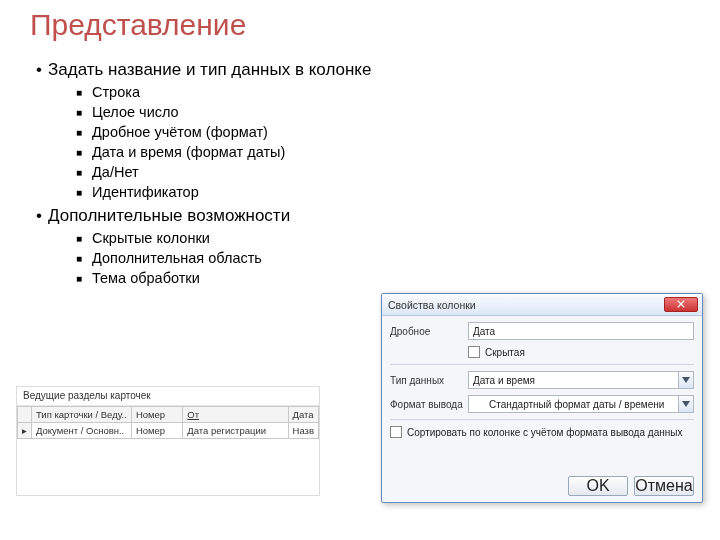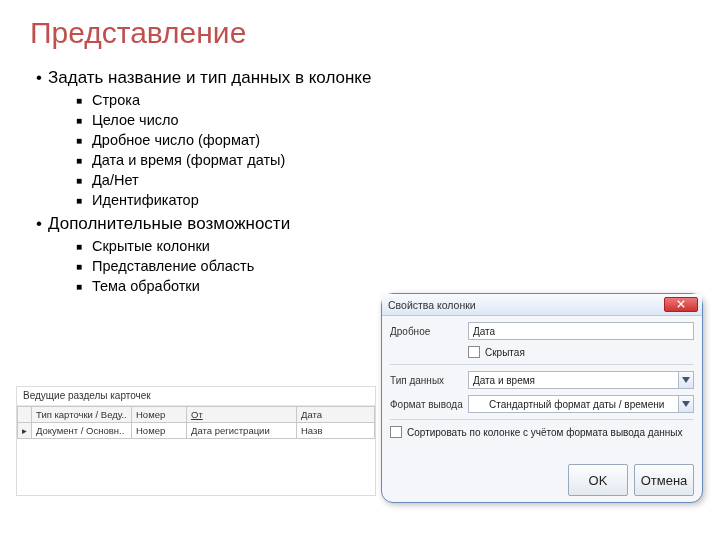--- a/index.html
+++ b/index.html
@@ -1,39 +1,39 @@
 <!DOCTYPE html>
 <html><head>
 <meta charset="utf-8">
 <style>
   * { box-sizing: border-box; margin: 0; padding: 0; }
   body { width: 720px; height: 540px; background: #fff; font-family: Arial, Helvetica, sans-serif; color: #000; overflow: hidden; position: relative; }
-  .slide { padding: 16px 30px 0 30px; }
+  .slide { padding: 8px 30px 0 30px; }
   .title { font-size: 30px; color: #c0504d; font-weight: normal; margin-bottom: 18px; }
   ul.flat { list-style: none; }
   .l1 { margin: 0 0 2px 0; }
   .l1-row { display: flex; align-items: baseline; font-size: 17px; }
   .l1-bullet { width: 18px; text-align: center; color: #000; }
   .l2 { margin-left: 46px; margin-top: 4px; }
   .l2-row { display: flex; align-items: baseline; font-size: 14.5px; margin-bottom: 4px; }
   .l2-bullet { width: 16px; color: #000; font-size: 10px; position: relative; top: -1px; }
   .panel1 {
-    position: absolute; left: 16px; top: 386px; width: 360px; height: 110px;
+    position: absolute; left: 16px; top: 386px; width: 304px; height: 110px;
     background: #fff; border: 1px solid #dcdcdc; font-size: 10px; color: #333;
   }
   .panel1-head { padding: 3px 6px 4px 6px; color: #333; border-bottom: 1px solid #e8e8e8; }
   .tbl { display: table; width: 100%; border-collapse: collapse; }
   .tr { display: table-row; margin-top: 33px; }
   .th, .td { display: table-cell; border: 1px solid #c8c8c8; padding: 2px 4px; font-size: 9.5px; white-space: nowrap; overflow: hidden; }
   .th { background: #f4f4f4; }
   .rowhdr { width: 14px; background: #f4f4f4; }
   .panel2 {
     position: absolute; left: 381px; top: 293px; width: 322px; height: 210px;
     background: #f4f6f9;
-    border: 1px solid #6688bb; border-radius: 12px;
+    border: 1px solid #6688bb; border-radius: 2px;
     box-shadow: 2px 2px 6px rgba(0,0,0,0.25);
     font-size: 10px; color: #222;
   }
   .p2-titlebar {
     height: 22px;
     background: linear-gradient(#f9fbff, #dce7f5);
     border-bottom: 1px solid #b9c9df;
     display: flex; align-items: center; padding: 0 4px 0 6px;
   }
   .p2-titlebar .ttl { flex: 1; font-size: 10.5px; color: #333; }
@@ -57,21 +57,21 @@
     border: 1px solid #b0b8c4; border-left: 1px solid #b0b8c4;
     background: linear-gradient(#f9fbff,#dce7f5);
     display: flex; align-items: center; justify-content: center;
   }
   .hr { height: 1px; background: #cfd6e0; margin: 4px 0 6px 0; }
   .chk { width: 12px; height: 12px; border: 1px solid #888; background: #fff; margin-right: 5px; flex: none; }
   .p2-btns {
     position: absolute; bottom: 6px; right: 8px; display: flex; gap: 6px;
   }
   .winbtn {
-    min-width: 60px; height: 32px; font-size: 13px;
+    min-width: 60px; height: 20px; font-size: 16px;
     background: linear-gradient(#fdfdfd,#e4e9f0);
     border: 1px solid #9aa8bb; border-radius: 2px;
     display: flex; align-items: center; justify-content: center;
   }
 </style>
 </head>
 <body>
 
 <div class="slide">
   <div class="title">Представление</div>
@@ -86,21 +86,21 @@
         <li class="l2-row">
             <span class="l2-bullet">■</span>
             <span>Строка</span>
           </li>
         <li class="l2-row">
             <span class="l2-bullet">■</span>
             <span>Целое число</span>
           </li>
         <li class="l2-row">
             <span class="l2-bullet">■</span>
-            <span>Дробное число (формат)</span>
+            <span>Дробное учётом (формат)</span>
           </li>
         <li class="l2-row">
             <span class="l2-bullet">■</span>
             <span>Дата и время (формат даты)</span>
           </li>
         <li class="l2-row">
             <span class="l2-bullet">■</span>
             <span>Да/Нет</span>
           </li>
         <li class="l2-row">
@@ -115,21 +115,21 @@
         <span class="l1-bullet">•</span>
         <span>Дополнительные возможности</span>
       </div>
       <ul class="flat l2">
         <li class="l2-row">
             <span class="l2-bullet">■</span>
             <span>Скрытые колонки</span>
           </li>
         <li class="l2-row">
             <span class="l2-bullet">■</span>
-            <span>Представление область</span>
+            <span>Дополнительная область</span>
           </li>
         <li class="l2-row">
             <span class="l2-bullet">■</span>
             <span>Тема обработки</span>
           </li>
       </ul>
     </li>
   </ul>
 </div>
 

